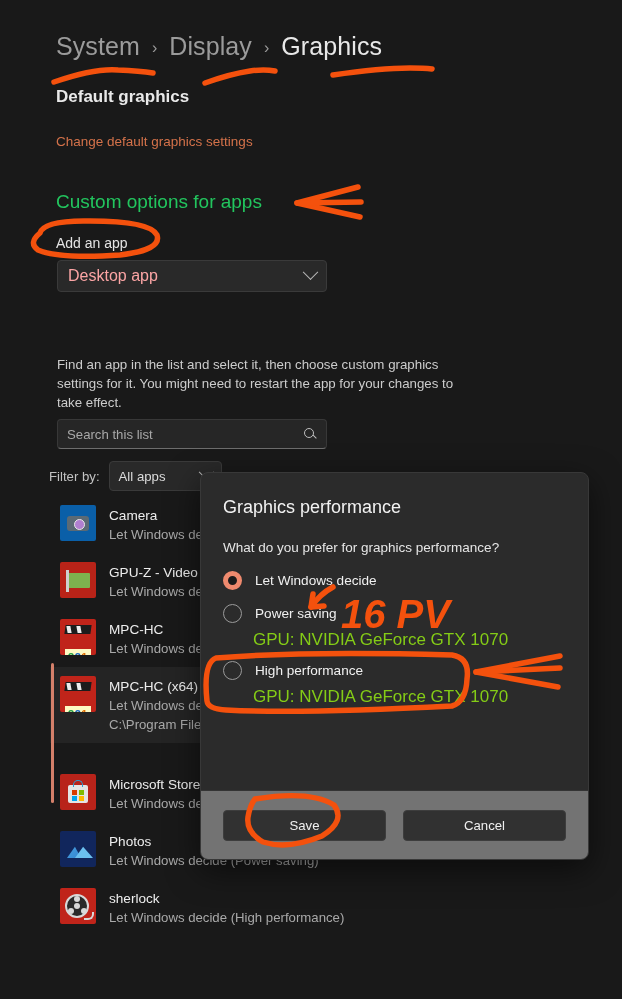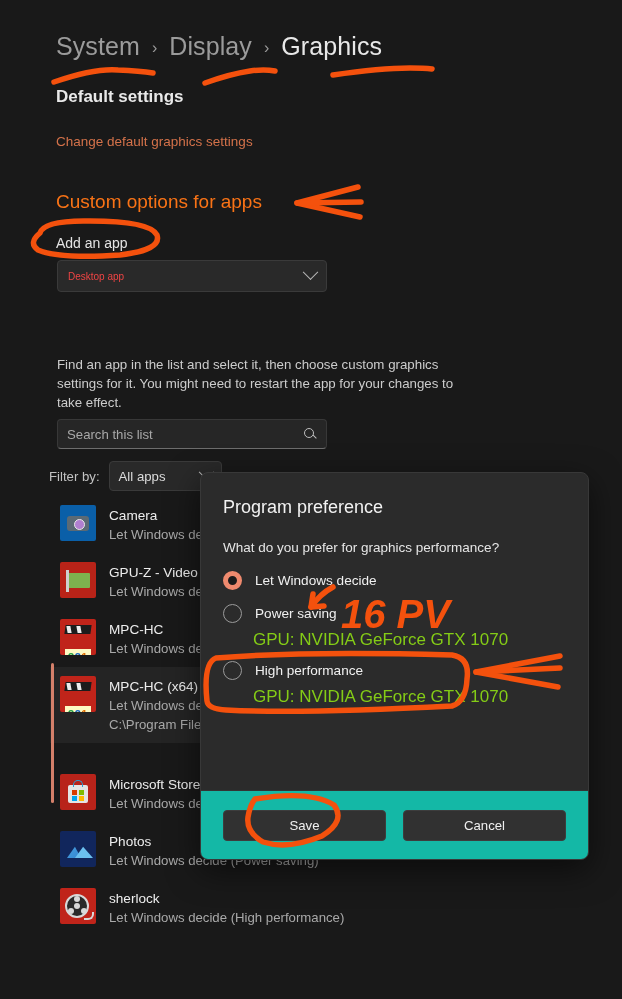--- a/index.html
+++ b/index.html
@@ -56,21 +56,21 @@
     left: 56px;
     top: 110px;
     font-size: 13.5px;
     color: #d4724a;
   }
   .custom-options-title {
     position: absolute;
     left: 56px;
     top: 167px;
     font-size: 19px;
-    color: #f97316;
+    color: #22c55e;
   }
 
   
   .add-an-app-label {
     position: absolute;
     left: 56px;
     top: 211px;
     font-size: 14px;
     color: #e4e4e4;
   }
@@ -81,22 +81,22 @@
     width: 270px;
     height: 32px;
     background: #292929;
     border: 1px solid #3a3a3a;
     border-radius: 4px;
     display: flex;
     align-items: center;
     padding: 0 10px;
   }
   .app-type-select .val {
-    font-size: 10px;
-    color: #ef4444;
+    font-size: 16px;
+    color: #fca5a5;
     flex: 1;
   }
   .chevron {
     width: 11px;
     height: 11px;
     border-right: 1.4px solid #b6b6b6;
     border-bottom: 1.4px solid #b6b6b6;
     transform: rotate(45deg) translate(-3px,-3px);
   }
   .browse-btn {
@@ -459,21 +459,21 @@
     border-radius: 3px;
     background: transparent;
     flex-shrink: 0;
   }
   .checkbox-label { font-size: 13.6px; color: #f0f0f0; }
   .dialog-footer {
     position: absolute;
     left: 0; bottom: 0;
     width: 100%;
     height: 69px;
-    background: #14b8a6;
+    background: #737373;
     border-top: 1px solid #343434;
     display: flex;
     align-items: center;
     gap: 17px;
     padding: 0 22px;
   }
   .dlg-btn {
     flex: 1;
     height: 31px;
     background: #313131;
@@ -500,21 +500,21 @@
 <div id="root">
 
   <div class="breadcrumb">
     <span class="crumb">System</span>
     <span class="crumb-sep">›</span>
     <span class="crumb">Display</span>
     <span class="crumb-sep">›</span>
     <span class="crumb current">Graphics</span>
   </div>
 
-  <div class="default-settings">Default settings</div>
+  <div class="default-settings">Default graphics</div>
   <div class="change-default-link">Change default graphics settings</div>
   <div class="custom-options-title">Custom options for apps</div>
 
   <div class="add-an-app-label">Add an app</div>
 
   <div class="app-type-select">
     <span class="val">Desktop app</span>
     <span class="chevron"></span>
   </div>
 
@@ -608,21 +608,21 @@
       </div>
       <div class="app-text">
         <div class="app-name">sherlock</div>
         <div class="app-sub">Let Windows decide (High performance)</div>
       </div>
     </div>
 
   </div>
 
   <div class="dialog">
-    <div class="dialog-title">Program preference</div>
+    <div class="dialog-title">Graphics performance</div>
     <div class="dialog-question">What do you prefer for graphics performance?</div>
 
     <div class="opt opt-1">
       <span class="radio checked"></span>
       <span class="opt-label">Let Windows decide</span>
     </div>
 
     <div class="opt opt-2">
       <span class="radio"></span>
       <span class="opt-label">Power saving</span>

